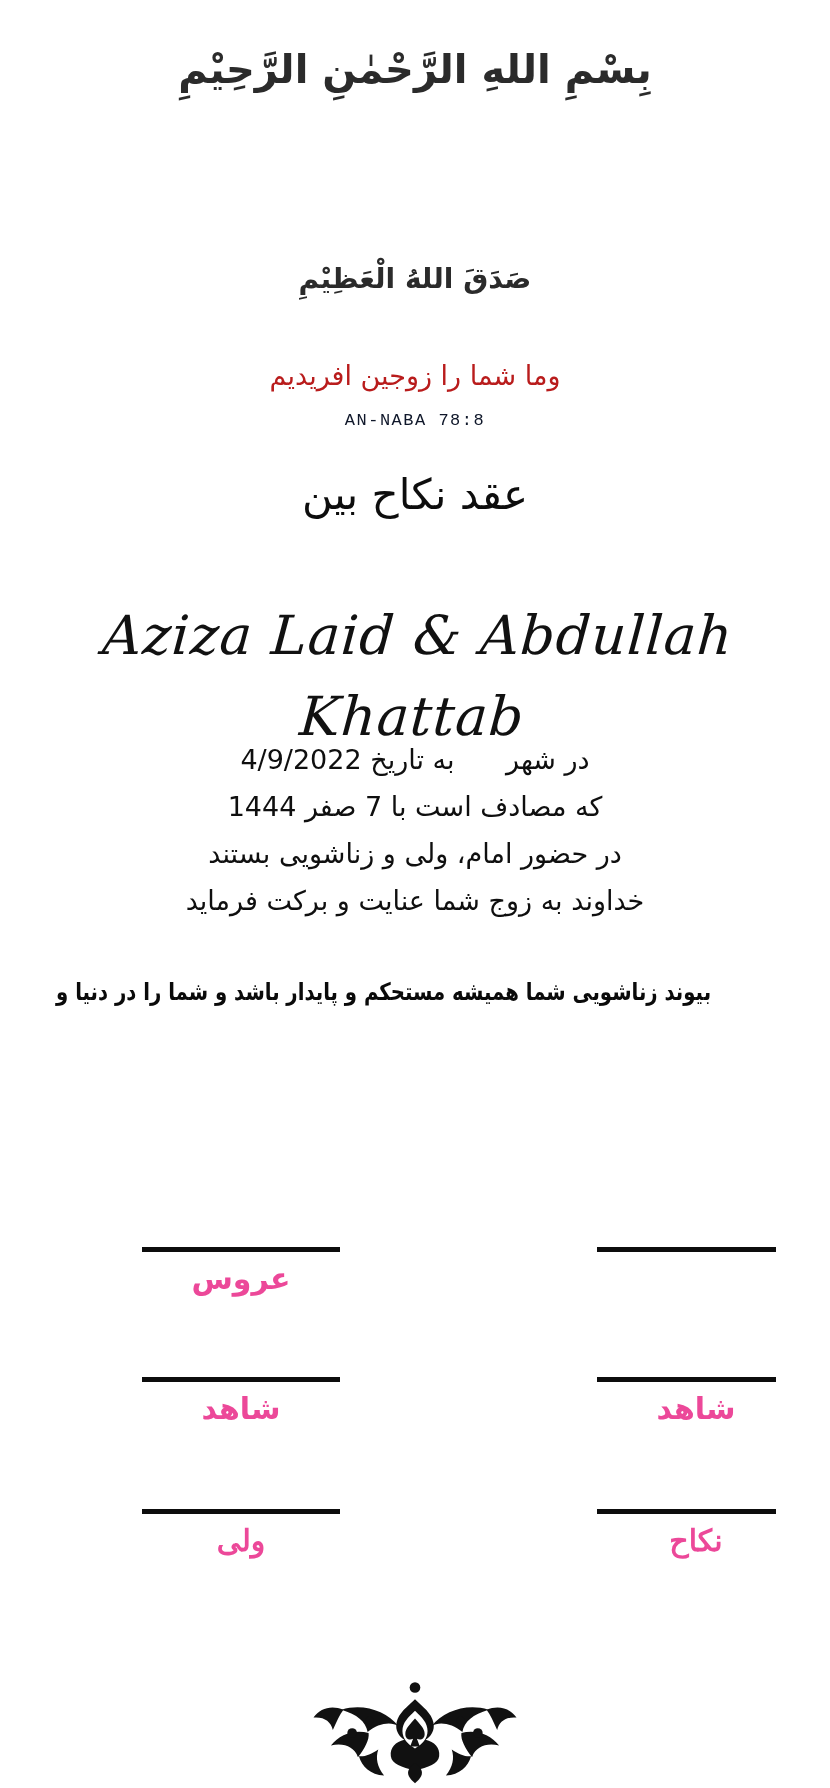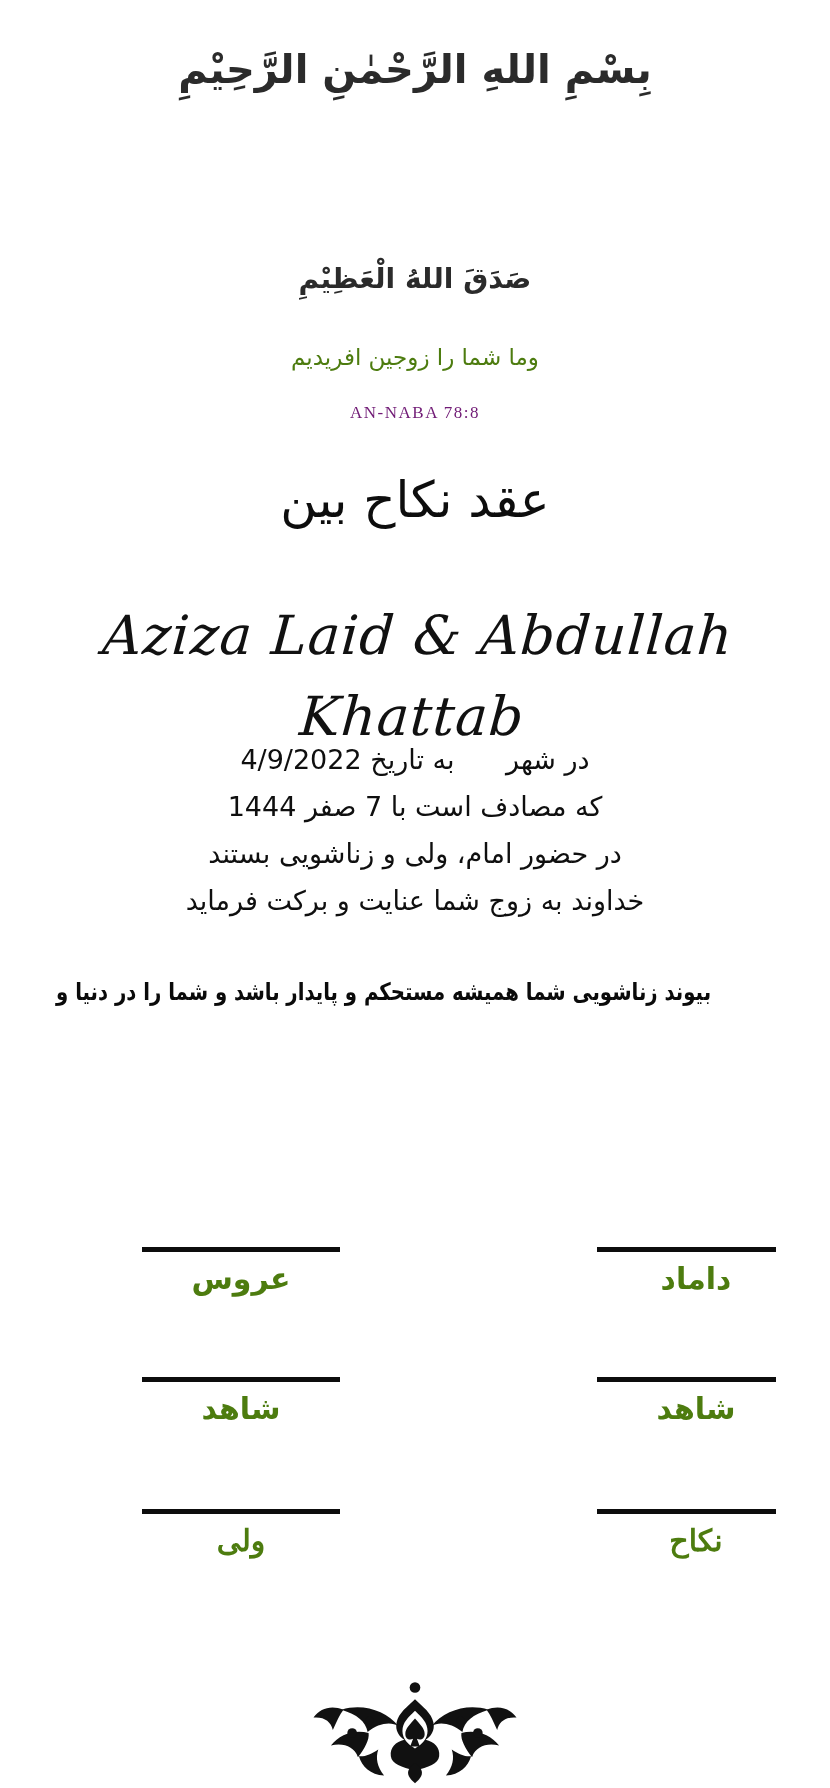--- a/index.html
+++ b/index.html
@@ -30,35 +30,35 @@
     color: #222222;
   }
   .sadaqallah {
     top: 240px;
     font-size: 28px;
     font-weight: bold;
     line-height: 1.6;
     color: #2b2b2b;
   }
   .farsi-translation {
-    top: 324px;
-    font-size: 23px;
+    top: 339px;
+    font-size: 27px;
     line-height: 1.45;
-    color: #4d7c0f;
+    color: #b91c1c;
   }
   .verse-ref {
-    top: 386px;
-    font-family: Liberation Serif, serif;
+    top: 394px;
+    font-family: Liberation Mono, monospace;
     font-size: 17px;
     letter-spacing: 1.5px;
-    color: #701a75;
+    color: #0f172a;
   }
   .contract-heading {
     top: 446px;
-    font-size: 50px;
+    font-size: 42px;
     line-height: 1.5;
     color: #0d0d0d;
   }
   .couple-names {
     top: 578px;
     font-family: "DejaVu Serif", serif;
     font-style: italic;
     font-size: 54px;
     letter-spacing: 1px;
     line-height: 1.5;
@@ -85,21 +85,21 @@
   .sig-block { position: absolute; width: 198px; text-align: center; }
   .sig-line {
     height: 5px;
     background: #0d0d0d;
     width: 100%;
   }
   .sig-label {
     margin-top: 7px;
     font-size: 30px;
     font-weight: bold;
-    color: #4d7c0f;
+    color: #ec4899;
     line-height: 1.3;
   }
   .col-right { left: 543px; }
   .col-left  { left: 88px; }
   .row-1 { top: 1230px; }
   .row-2 { top: 1360px; }
   .row-3 { top: 1492px; font-family: Liberation Serif, serif; }
   .ornament-wrap {
     position: absolute;
     top: 1660px;
@@ -133,21 +133,20 @@
     <div class="details-line">در حضور امام، ولی و زناشویی بستند</div>
     <div class="details-line">خداوند به زوج شما عنایت و برکت فرماید</div>
   </div>
 
   <div class="abs blessing" dir="rtl">بیوند زناشویی شما همیشه مستحکم و پایدار باشد و شما را در دنیا و اخرت خوشحال داشته باشد</div>
 
   <div>
 
     <div class="sig-block col-right row-1">
       <div class="sig-line"></div>
-      <div class="sig-label" dir="rtl">داماد</div>
     </div>
     <div class="sig-block col-left row-1">
       <div class="sig-line"></div>
       <div class="sig-label" dir="rtl">عروس</div>
     </div>
 
     <div class="sig-block col-right row-2">
       <div class="sig-line"></div>
       <div class="sig-label" dir="rtl">شاهد</div>
     </div>

